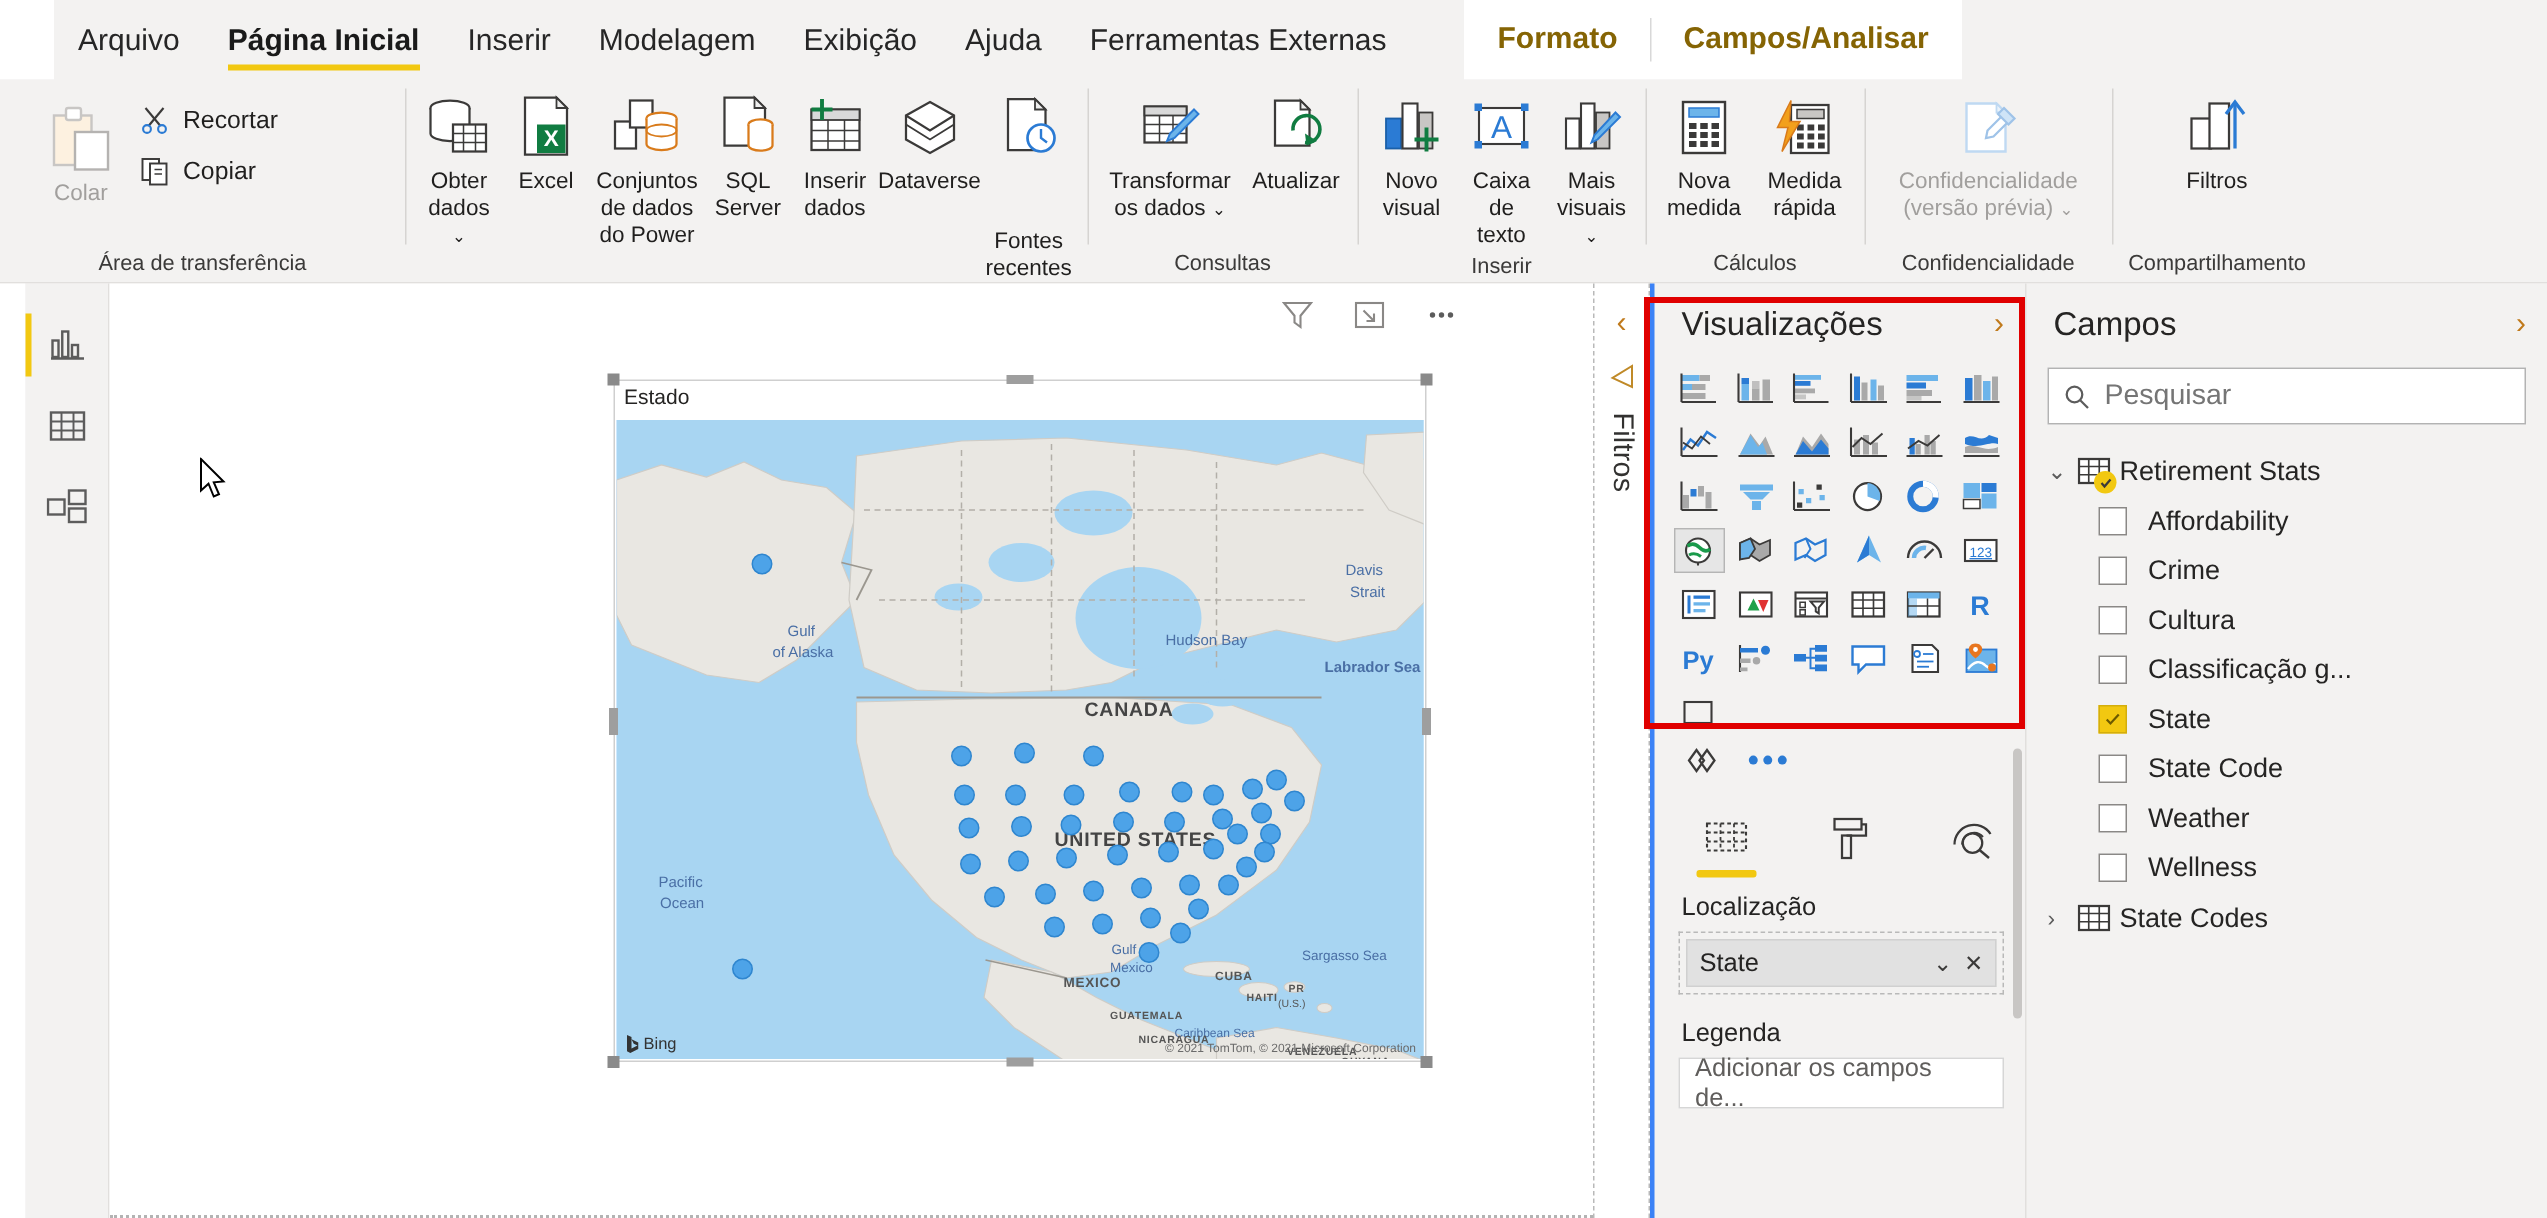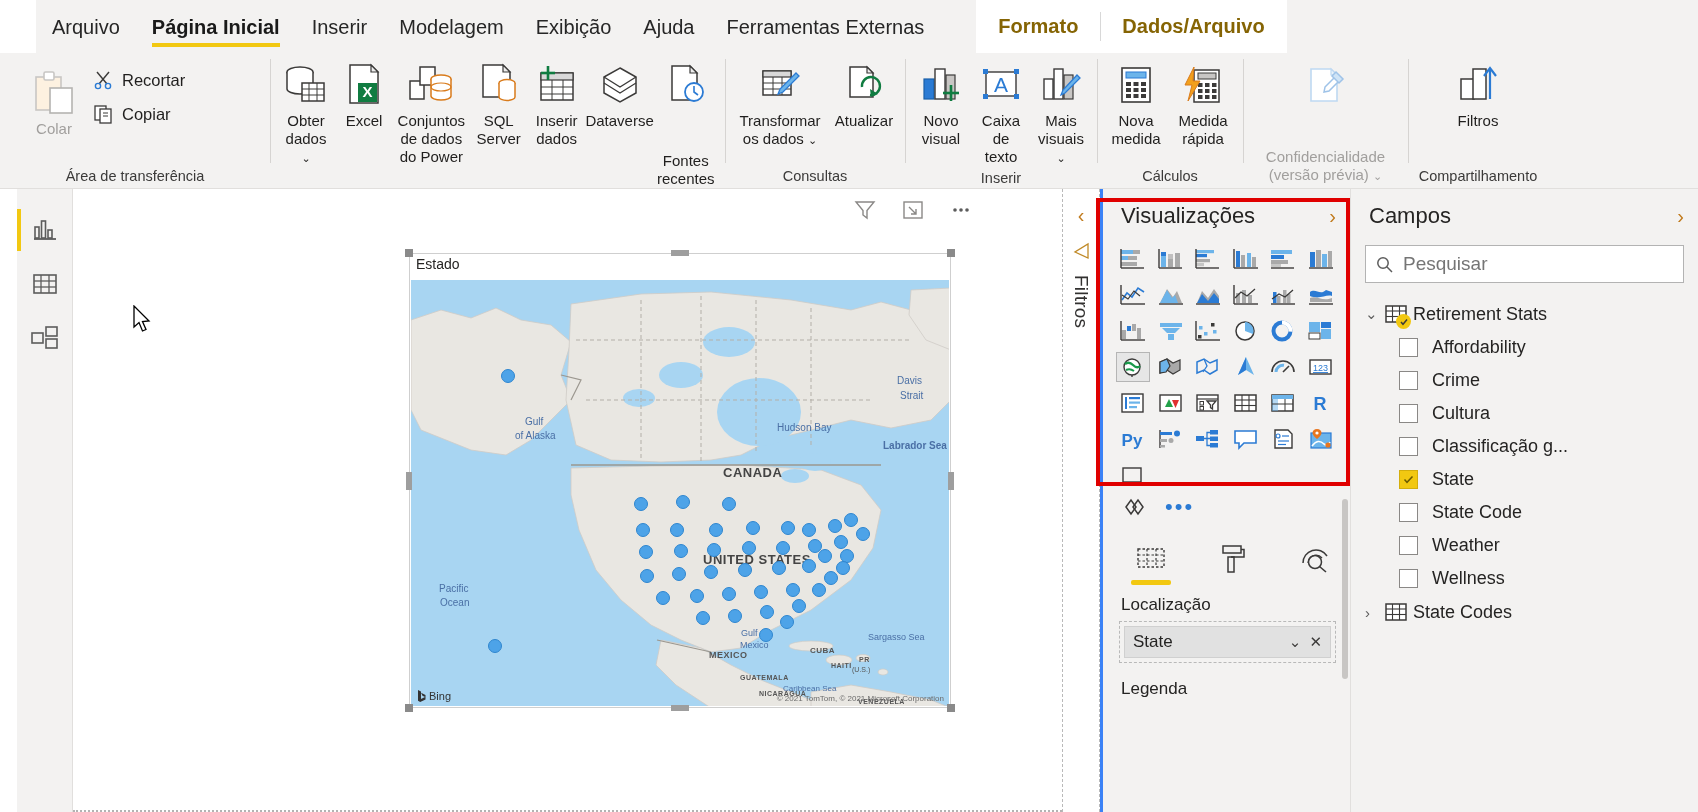--- a/index.html
+++ b/index.html
@@ -218,21 +218,21 @@
     <div class="tab-spacer"></div>
     <div class="tab">Arquivo</div>
     <div class="tab active">Página Inicial</div>
     <div class="tab">Inserir</div>
     <div class="tab">Modelagem</div>
     <div class="tab">Exibição</div>
     <div class="tab">Ajuda</div>
     <div class="tab">Ferramentas Externas</div>
     <div class="tabgap"></div>
     <div class="tab-ctx">Formato</div>
-    <div class="tab-ctx sep">Dados/Arquivo</div>
+    <div class="tab-ctx sep">Campos/Analisar</div>
     <div class="tabbar-fill"></div>
   </div>
 
   <div class="ribbon">
 
     <div class="rgroup" style="width:270px;">
       <div class="rgroup-items" style="padding-left:14px;">
         <div class="bigbtn disabled" style="width:64px;padding-top:10px;">
           <span class="ico">
             <svg width="44" height="46" viewBox="0 0 44 46">
@@ -476,21 +476,21 @@
             </svg>
           </span>
           <span>Medida rápida</span>
         </div>
       </div>
       <div class="rgroup-label">Cálculos</div>
     </div>
 
     <div class="rgroup" style="width:165px;">
       <div class="rgroup-items">
-        <div class="bigbtn disabled" style="width:150px;gap:36px;">
+        <div class="bigbtn disabled" style="width:150px;">
           <span class="ico">
             <svg width="46" height="44" viewBox="0 0 46 44">
               <path d="M8 6 H28 L34 12 V38 H8 Z" fill="#fff" stroke="#bfd9f2" stroke-width="1.6"></path>
               <path d="M28 6 V12 H34 Z" fill="#eaf3fb" stroke="#bfd9f2" stroke-width="1.2"></path>
               <path d="M22 24 L33 13 L37 17 L26 28 L21 29 Z" fill="#fff" stroke="#9fc3e8" stroke-width="1.5"></path>
               <path d="M33 9 L40 16 L36 20 L29 13 Z" fill="#cfe4f7" stroke="#9fc3e8" stroke-width="1.5"></path>
             </svg>
           </span>
           <span><span>Confidencialidade (versão prévia)</span> <span class="caret">⌄</span></span>
         </div>
@@ -1088,20 +1088,21 @@
     <div class="well-title">Localização</div>
     <div class="well-box">
       <div class="well-chip">
         <span class="chip-name">State</span>
         <span class="chip-ico">⌄</span>
         <span class="chip-ico">✕</span>
       </div>
     </div>
 
     <div class="well-title">Legenda</div>
+    <div class="well-placeholder">Adicionar os campos de...</div>
 
 
     <div class="well-scroll"></div>
   </div>
 
   <div class="redbox"></div>
 
   <div class="fieldspane">
     <div class="pane-head">
       <div class="pane-title">Campos</div>

